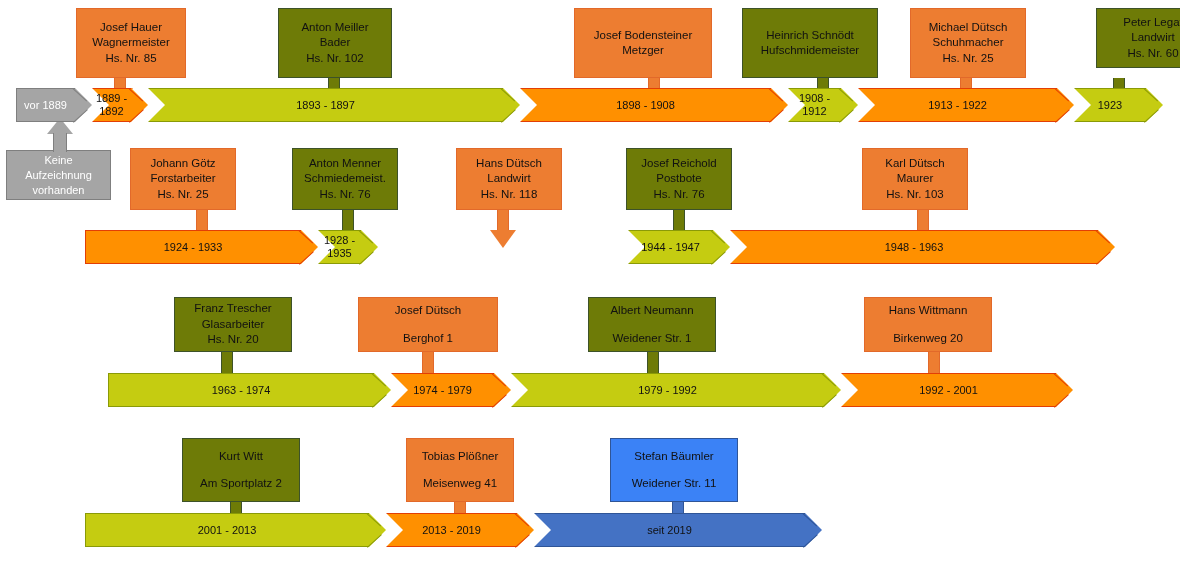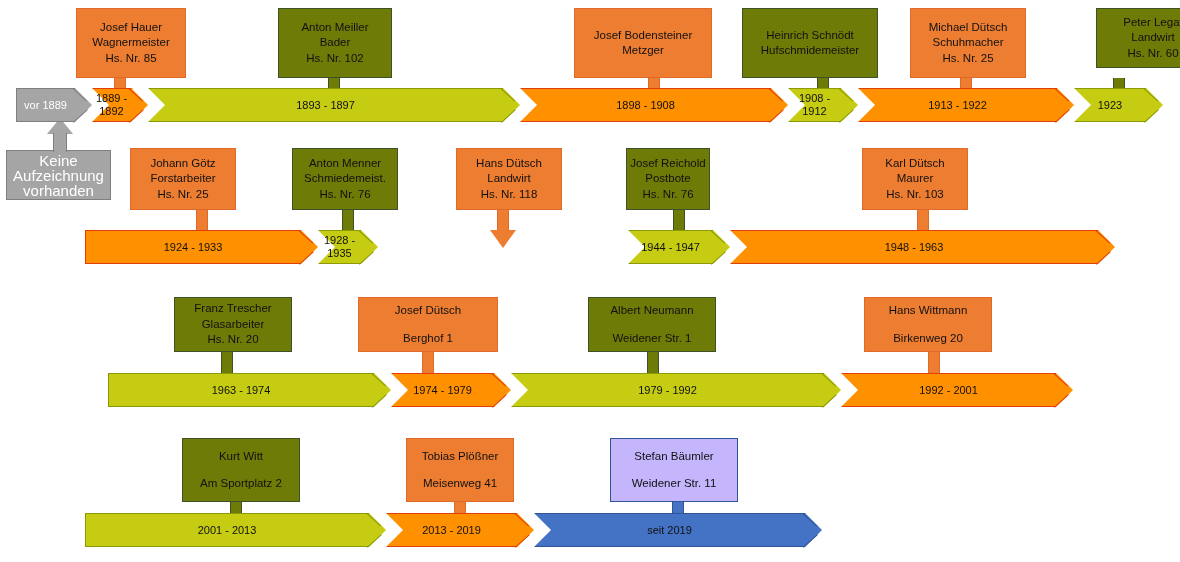--- a/index.html
+++ b/index.html
@@ -27,21 +27,21 @@
     color:#111111;
     border:1px solid;
     padding:2px 4px;
     white-space:nowrap;
   }
   .card .ln{display:block;}
   .card .gap{display:block;height:12px;}
 
   .c-orange{background:#ED7D31;border-color:#E2692A;}
   .c-olive {background:#6E7B07;border-color:#3D5229;}
-  .c-blue  {background:#c4b5fd;border-color:#2F5597;}
+  .c-blue  {background:#3b82f6;border-color:#2F5597;}
   .c-grey  {background:#A5A5A5;border-color:#7F7F7F;color:#ffffff;}
 
   
   .conn{position:absolute;}
   .conn .stem{position:absolute;left:50%;transform:translateX(-50%);width:10px;}
   .conn .head{position:absolute;left:50%;transform:translateX(-50%);width:0;height:0;}
 
   
   .band{position:absolute;height:34px;}
   .seg{
@@ -275,21 +275,21 @@
     </div>
     <div class="card c-orange" style="left: 456px; top: 148px; width: 106px; height: 62px;">
       <span class="ln">Hans Dütsch</span>
       <span class="ln">Landwirt</span>
       <span class="ln">Hs. Nr. 118</span>
     </div>
     <div class="conn" style="left: 489px; top: 210px; width: 28px; height: 38px; z-index: 5;">
       <div class="stem" style="top: 0px; height: 20px; background: rgb(237, 125, 49); border-left: 1px solid rgb(226, 105, 42); border-right: 1px solid rgb(226, 105, 42);"></div>
       <div class="head" style="top: 20px; border-left: 13px solid transparent; border-right: 13px solid transparent; border-top: 18px solid rgb(237, 125, 49);"></div>
     </div>
-    <div class="card c-olive" style="left: 626px; top: 148px; width: 84px; height: 62px;">
+    <div class="card c-olive" style="left: 626px; top: 148px; width: 106px; height: 62px;">
       <span class="ln">Josef Reichold</span>
       <span class="ln">Postbote</span>
       <span class="ln">Hs. Nr. 76</span>
     </div>
     <div class="conn" style="left: 665px; top: 210px; width: 28px; height: 38px; z-index: 5;">
       <div class="stem" style="top: 0px; height: 20px; background: rgb(110, 123, 7); border-left: 1px solid rgb(61, 82, 41); border-right: 1px solid rgb(61, 82, 41);"></div>
       <div class="head" style="top: 20px; border-left: 13px solid transparent; border-right: 13px solid transparent; border-top: 18px solid rgb(110, 123, 7);"></div>
     </div>
     <div class="card c-orange" style="left: 862px; top: 148px; width: 106px; height: 62px;">
       <span class="ln">Karl Dütsch</span>
@@ -416,21 +416,21 @@
     </div>
     <div class="card c-blue" style="left: 610px; top: 438px; width: 128px; height: 64px;">
       <span class="ln">Stefan Bäumler</span>
       <span class="gap"></span>
       <span class="ln">Weidener Str. 11</span>
     </div>
     <div class="conn" style="left: 664px; top: 502px; width: 28px; height: 29px; z-index: 5;">
       <div class="stem" style="top: 0px; height: 11px; background: rgb(68, 114, 196); border-left: 1px solid rgb(47, 85, 151); border-right: 1px solid rgb(47, 85, 151);"></div>
       <div class="head" style="top: 11px; border-left: 13px solid transparent; border-right: 13px solid transparent; border-top: 18px solid rgb(68, 114, 196);"></div>
     </div>
-    <div class="card c-grey" style="left: 6px; top: 150px; width: 105px; height: 50px; font-size: 15px; line-height: 15px;">
+    <div class="card c-grey" style="left: 6px; top: 150px; width: 105px; height: 50px; font-size: 11px; line-height: 15px;">
       <span class="ln">Keine</span>
       <span class="ln">Aufzeichnung</span>
       <span class="ln">vorhanden</span>
     </div>
     <div class="uparrow" style="left: 45px; top: 118px; width: 30px; height: 34px;">
       <div class="uhead" style="top: 0px; border-bottom: 16px solid rgb(165, 165, 165);"></div>
       <div class="ustem" style="top: 15px; height: 19px;"></div>
     </div>
   </div>
 

